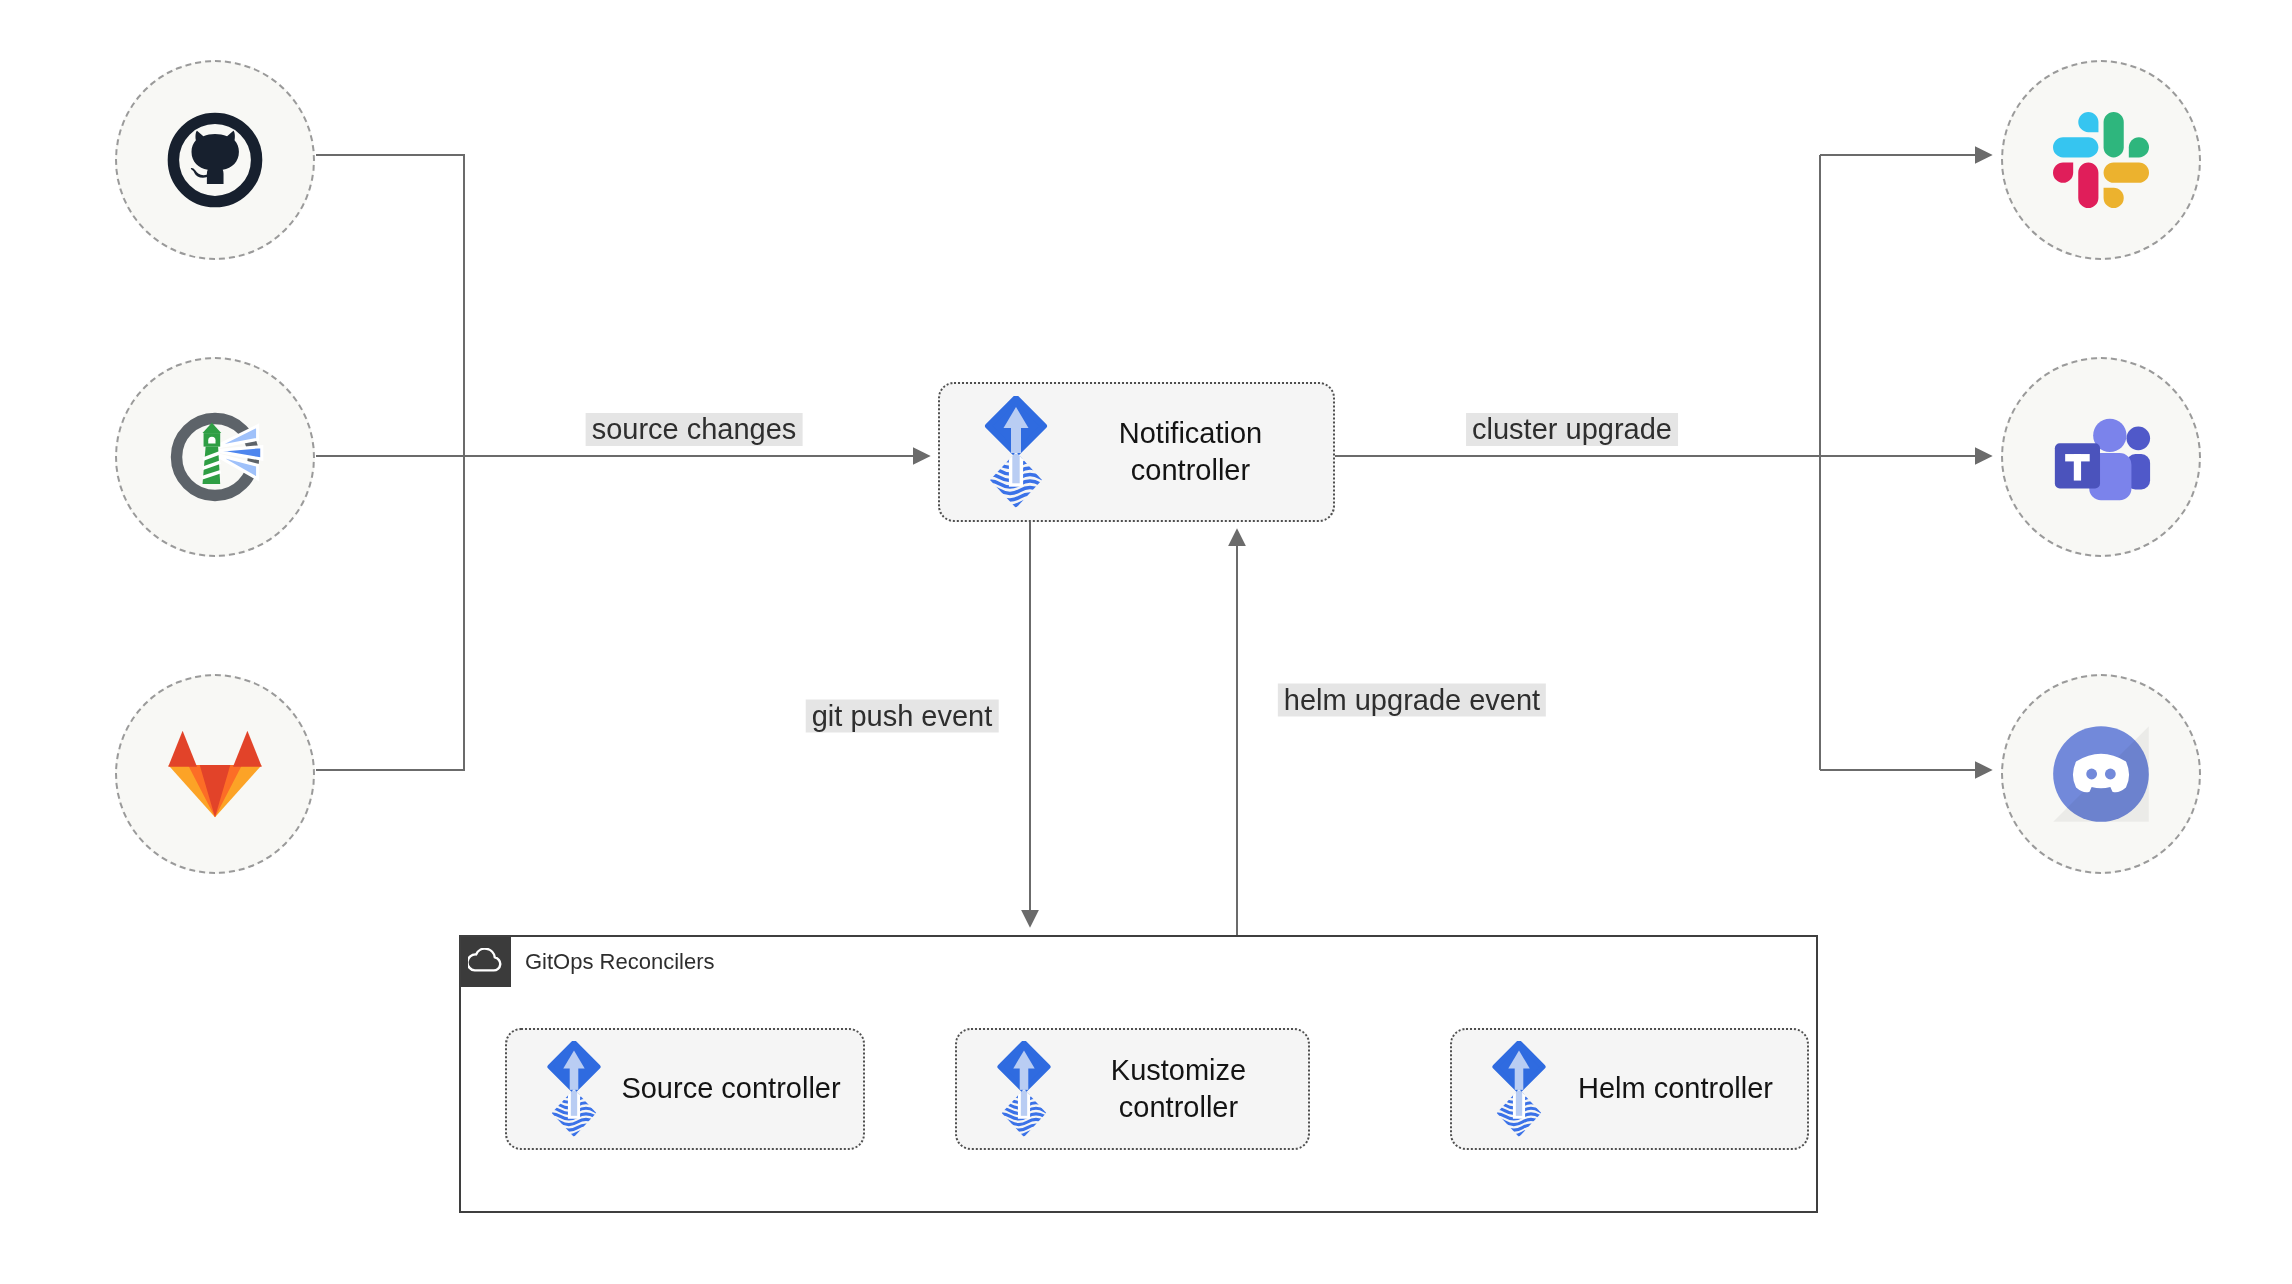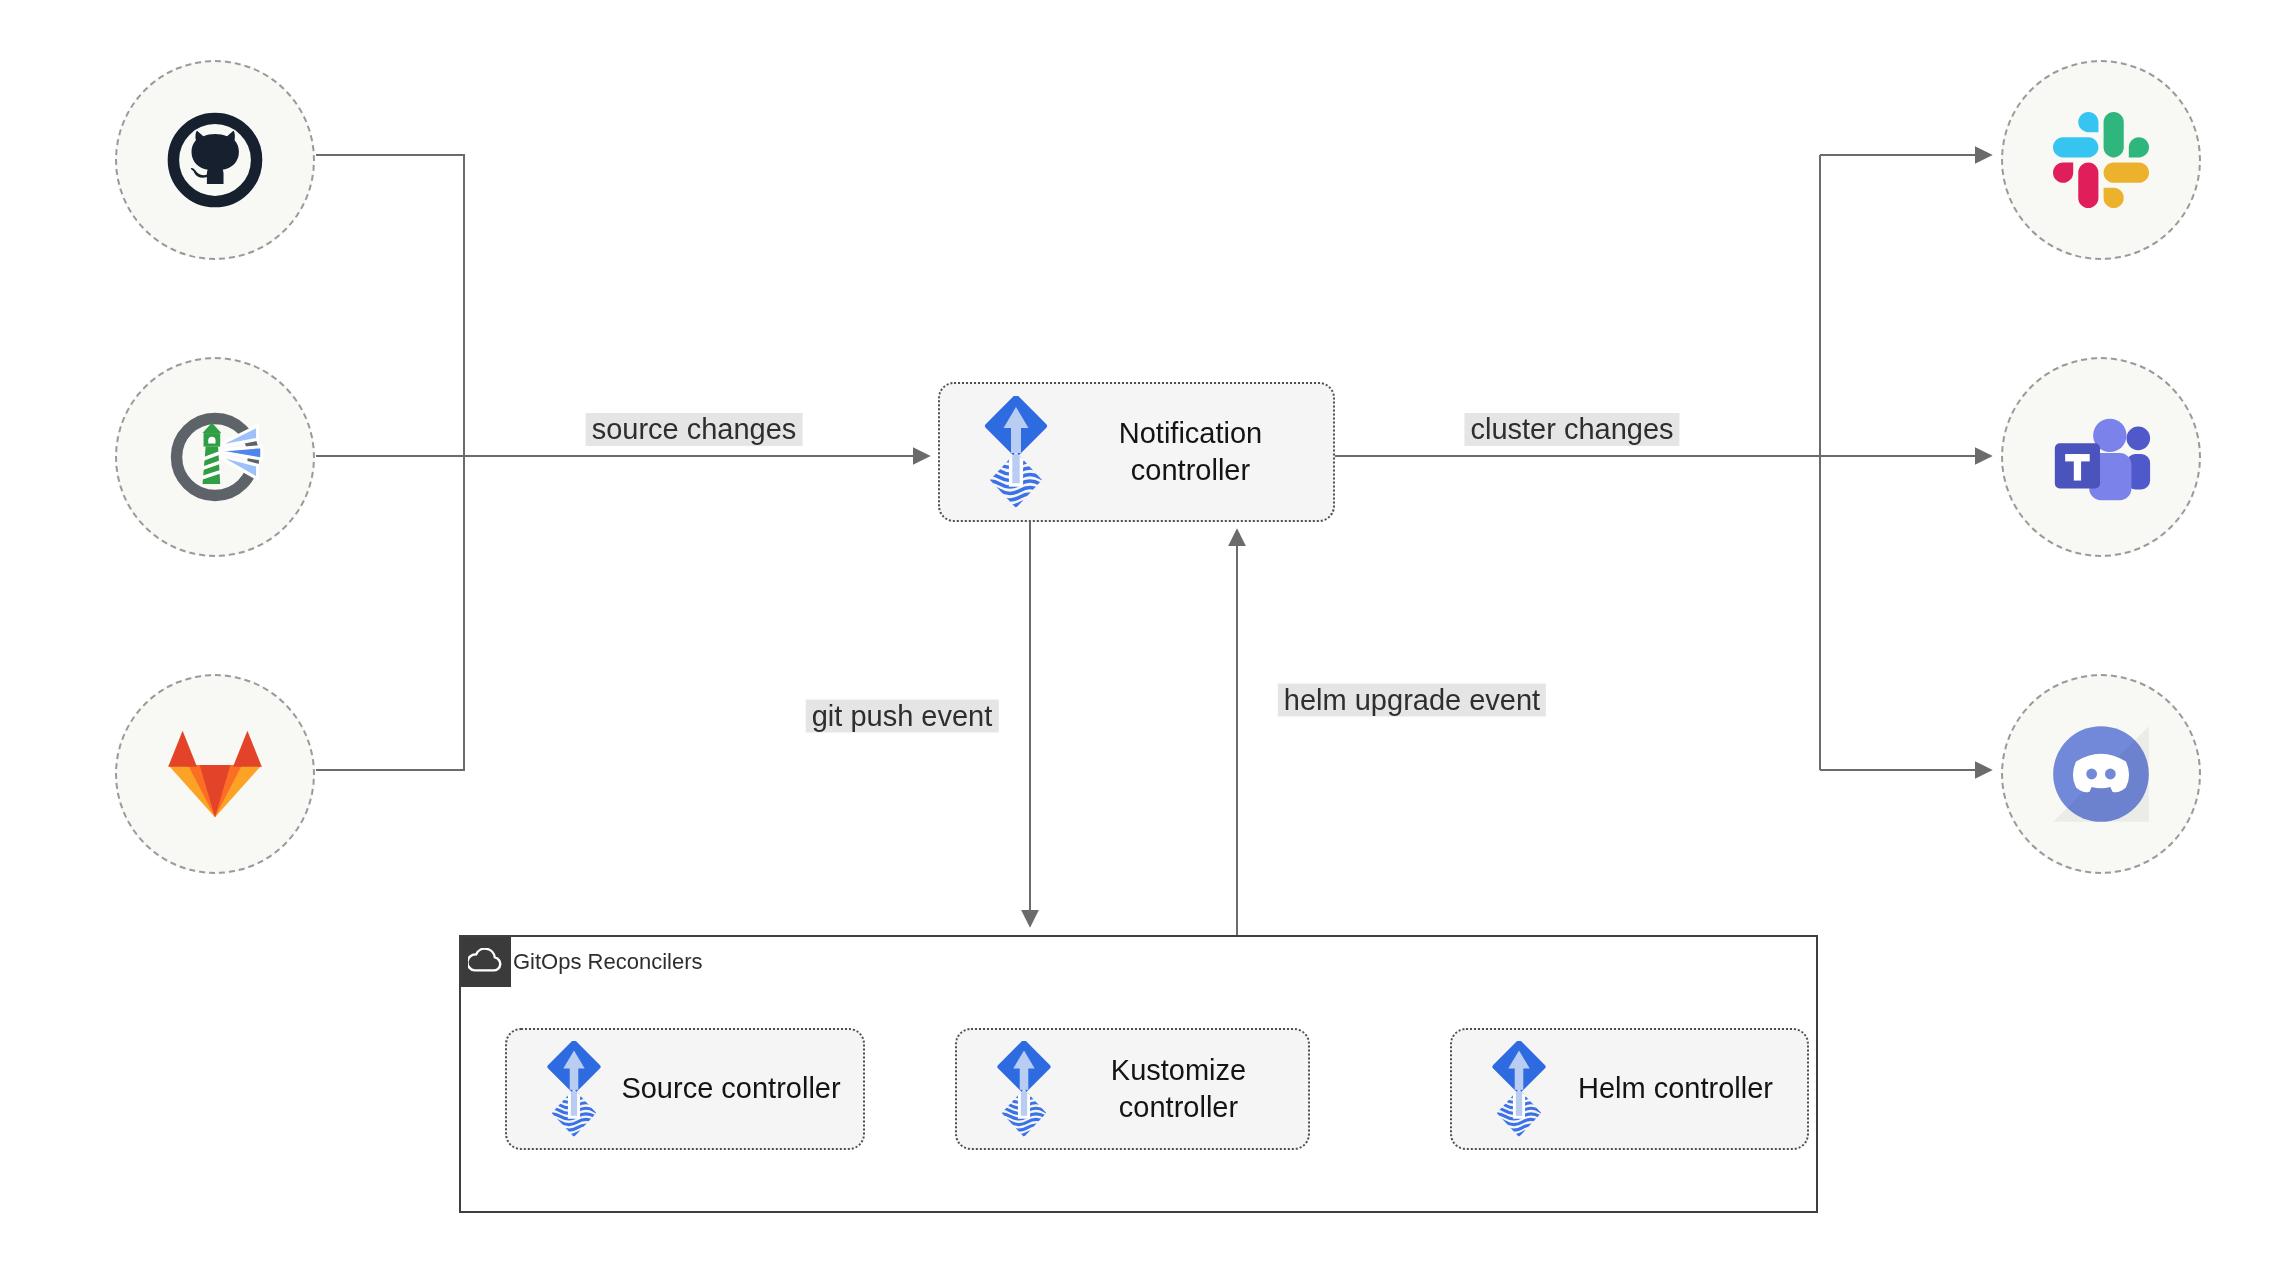--- a/index.html
+++ b/index.html
@@ -38,21 +38,21 @@
   
   .container-box{
     position:absolute;left:459px;top:935px;width:1359px;height:278px;
     border:2.5px solid #3f3f3f;background:#ffffff;box-sizing:border-box;
   }
   .container-corner{
     position:absolute;left:0;top:0;width:50px;height:50px;background:#3b3b3b;
     display:flex;align-items:center;justify-content:center;
   }
   .container-title{
-    position:absolute;left:52px;top:0;height:50px;line-height:50px;
+    position:absolute;left:64px;top:0;height:50px;line-height:50px;
     font-size:22px;color:#2e2e2e;white-space:nowrap;
   }
 </style>
 </head>
 <body>
 
 <svg width="0" height="0" style="position:absolute">
   <defs>
 
     <g id="flux-mark">
@@ -201,21 +201,21 @@
   </div>
 
   <div class="node" style="left:938px;top:382px;width:397px;height:140px;">
     <svg class="flux" width="100" height="112" viewBox="0 0 100 112">
         <use href="#flux-mark"></use>
       </svg>
     <div class="node-label">Notification controller</div>
   </div>
 
   <div class="edge-label above" style="left:694px;top:446px;">source changes</div>
-  <div class="edge-label above" style="left:1572px;top:446px;">cluster changes</div>
+  <div class="edge-label above" style="left:1572px;top:446px;">cluster upgrade</div>
   <div class="edge-label mid" style="left:902px;top:716px;">git push event</div>
   <div class="edge-label mid" style="left:1412px;top:700px;">helm upgrade event</div>
 
   <div class="container-box">
     <div class="container-corner">
       <svg width="36" height="28" viewBox="0 0 38 30">
           <use href="#cloud-mark"></use>
         </svg>
     </div>
     <div class="container-title">GitOps Reconcilers</div>

